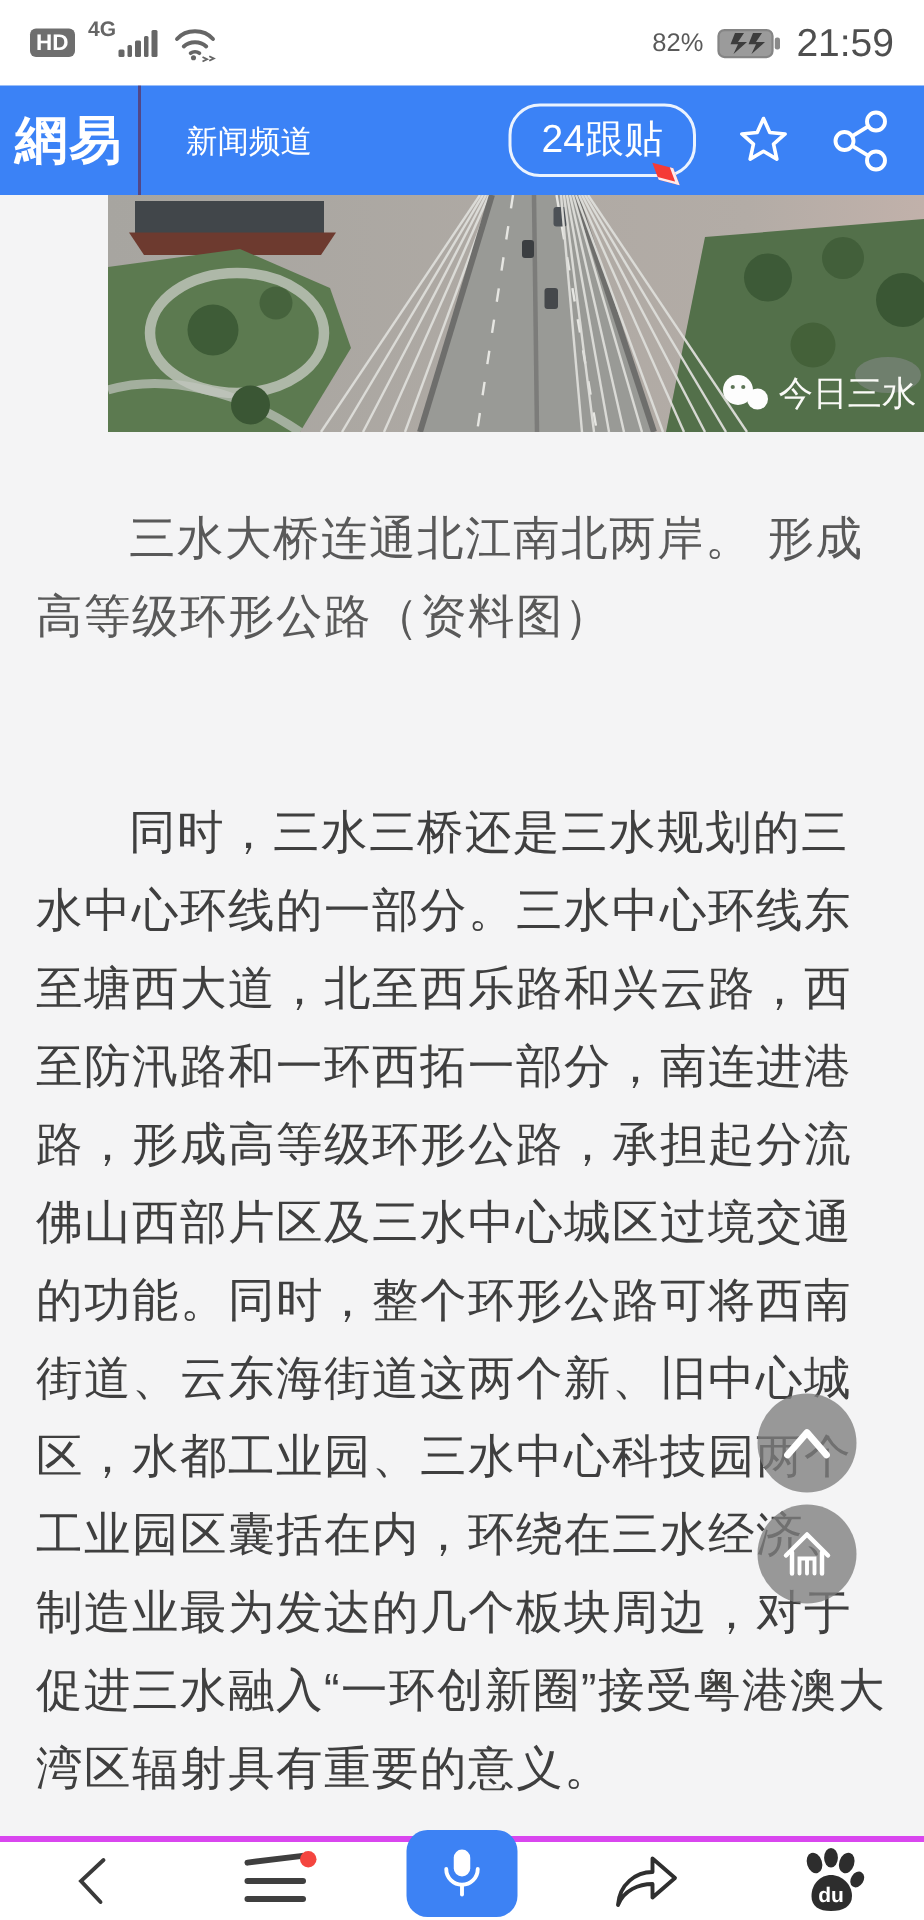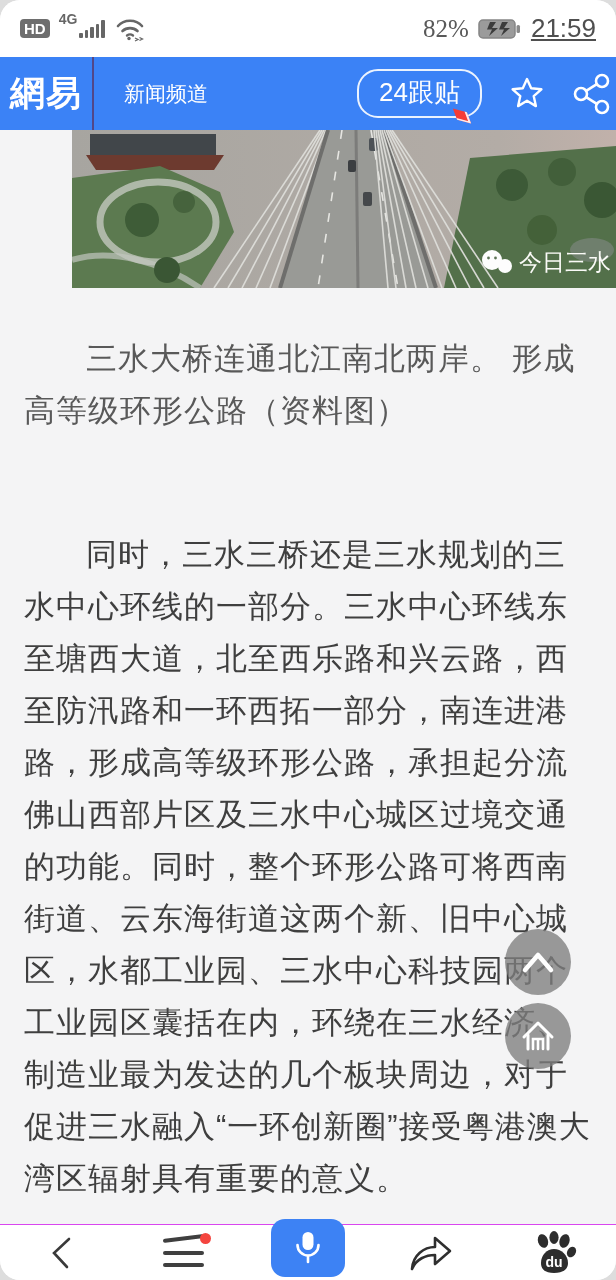--- a/index.html
+++ b/index.html
@@ -1,45 +1,44 @@
 <!DOCTYPE html>
 <html><head>
 <meta charset="utf-8">
 <style>
   html,body{margin:0;padding:0;background:#ddd;}
   .screen{
     position:relative;width:616px;height:1280px;margin:0 auto;
     background:#f4f4f5;overflow:hidden;
     font-family:"Liberation Sans","DejaVu Sans",sans-serif;
-    border-radius:20px;
   }
   
   .statusbar{
     height:57px;background:#fff;display:flex;align-items:center;
     justify-content:space-between;padding:0 20px;box-sizing:border-box;color:#5d5d5d;
   }
   .sb-left,.sb-right{display:flex;align-items:center;gap:9px;}
   .hd-badge{background:#6e6e6e;color:#fff;font-weight:bold;font-size:15px;
     border-radius:4px;padding:2px 4px;line-height:1;}
   .net{display:flex;gap:2px;}
   .net-4g{font-size:14px;font-weight:bold;color:#666;transform:translateY(-8px);}
   .bars{display:flex;align-items:flex-end;gap:2px;height:19px;}
   .bars span{width:3.5px;background:#666;border-radius:1px;display:block;}
-  .sb-text{font-size:25px;color:#595959;font-family:Liberation Serif, serif;}
-  .sb-time{font-size:26px;color:#4f4f4f;text-decoration:underline;}
+  .sb-text{font-size:17px;color:#595959;}
+  .sb-time{font-size:26px;color:#4f4f4f;}
   
   .header{
     height:73px;display:flex;align-items:center;position:relative;
     background:#3b82f6;
   }
   .logo{width:92px;text-align:center;color:#fff;font-size:35px;font-weight:bold;
     letter-spacing:1px;cursor:pointer;}
   .hdr-divider{width:2px;align-self:stretch;background:rgba(110,0,0,.45);}
   .channel{margin-left:30px;color:#fff;font-size:21px;}
-  .hdr-right{margin-left:auto;display:flex;align-items:center;gap:26px;padding-right:4px;}
+  .hdr-right{margin-left:auto;display:flex;align-items:center;gap:26px;padding-right:22px;}
   .follow-bubble{
     position:relative;border:2px solid rgba(255,255,255,.9);border-radius:21px;
     color:#fff;font-size:26px;padding:4px 20px 6px;cursor:pointer;
   }
   .follow-bubble::after{
     content:"";position:absolute;right:12px;bottom:-6px;width:10px;height:10px;
     background:#f53b36;border-right:2px solid rgba(255,255,255,.9);
     border-bottom:2px solid rgba(255,255,255,.9);transform:skewX(35deg) rotate(18deg);
   }
   .icon-btn{cursor:pointer;display:flex;align-items:center;}
@@ -64,21 +63,21 @@
   .fab{
     position:absolute;left:505px;width:66px;height:66px;border-radius:50%;
     background:rgba(125,125,125,.78);display:flex;align-items:center;
     justify-content:center;cursor:pointer;
   }
   .fab-top{top:929px;}
   .fab-home{top:1003px;}
   
   .bottomnav{
     position:absolute;left:0;bottom:0;width:616px;height:56px;background:#fff;
-    border-top:1px solid #d946ef;display:flex;align-items:center;
+    border-top:4px solid #d946ef;display:flex;align-items:center;
     justify-content:space-around;box-sizing:border-box;
   }
   .nav-item{display:flex;align-items:center;justify-content:center;cursor:pointer;
     width:80px;height:56px;}
   .mic-btn{
     width:74px;height:58px;border-radius:14px;background:#3d82f4;
     display:flex;align-items:center;justify-content:center;cursor:pointer;
     transform:translateY(-5px);
   }
   .listicon{position:relative;width:48px;height:34px;}

